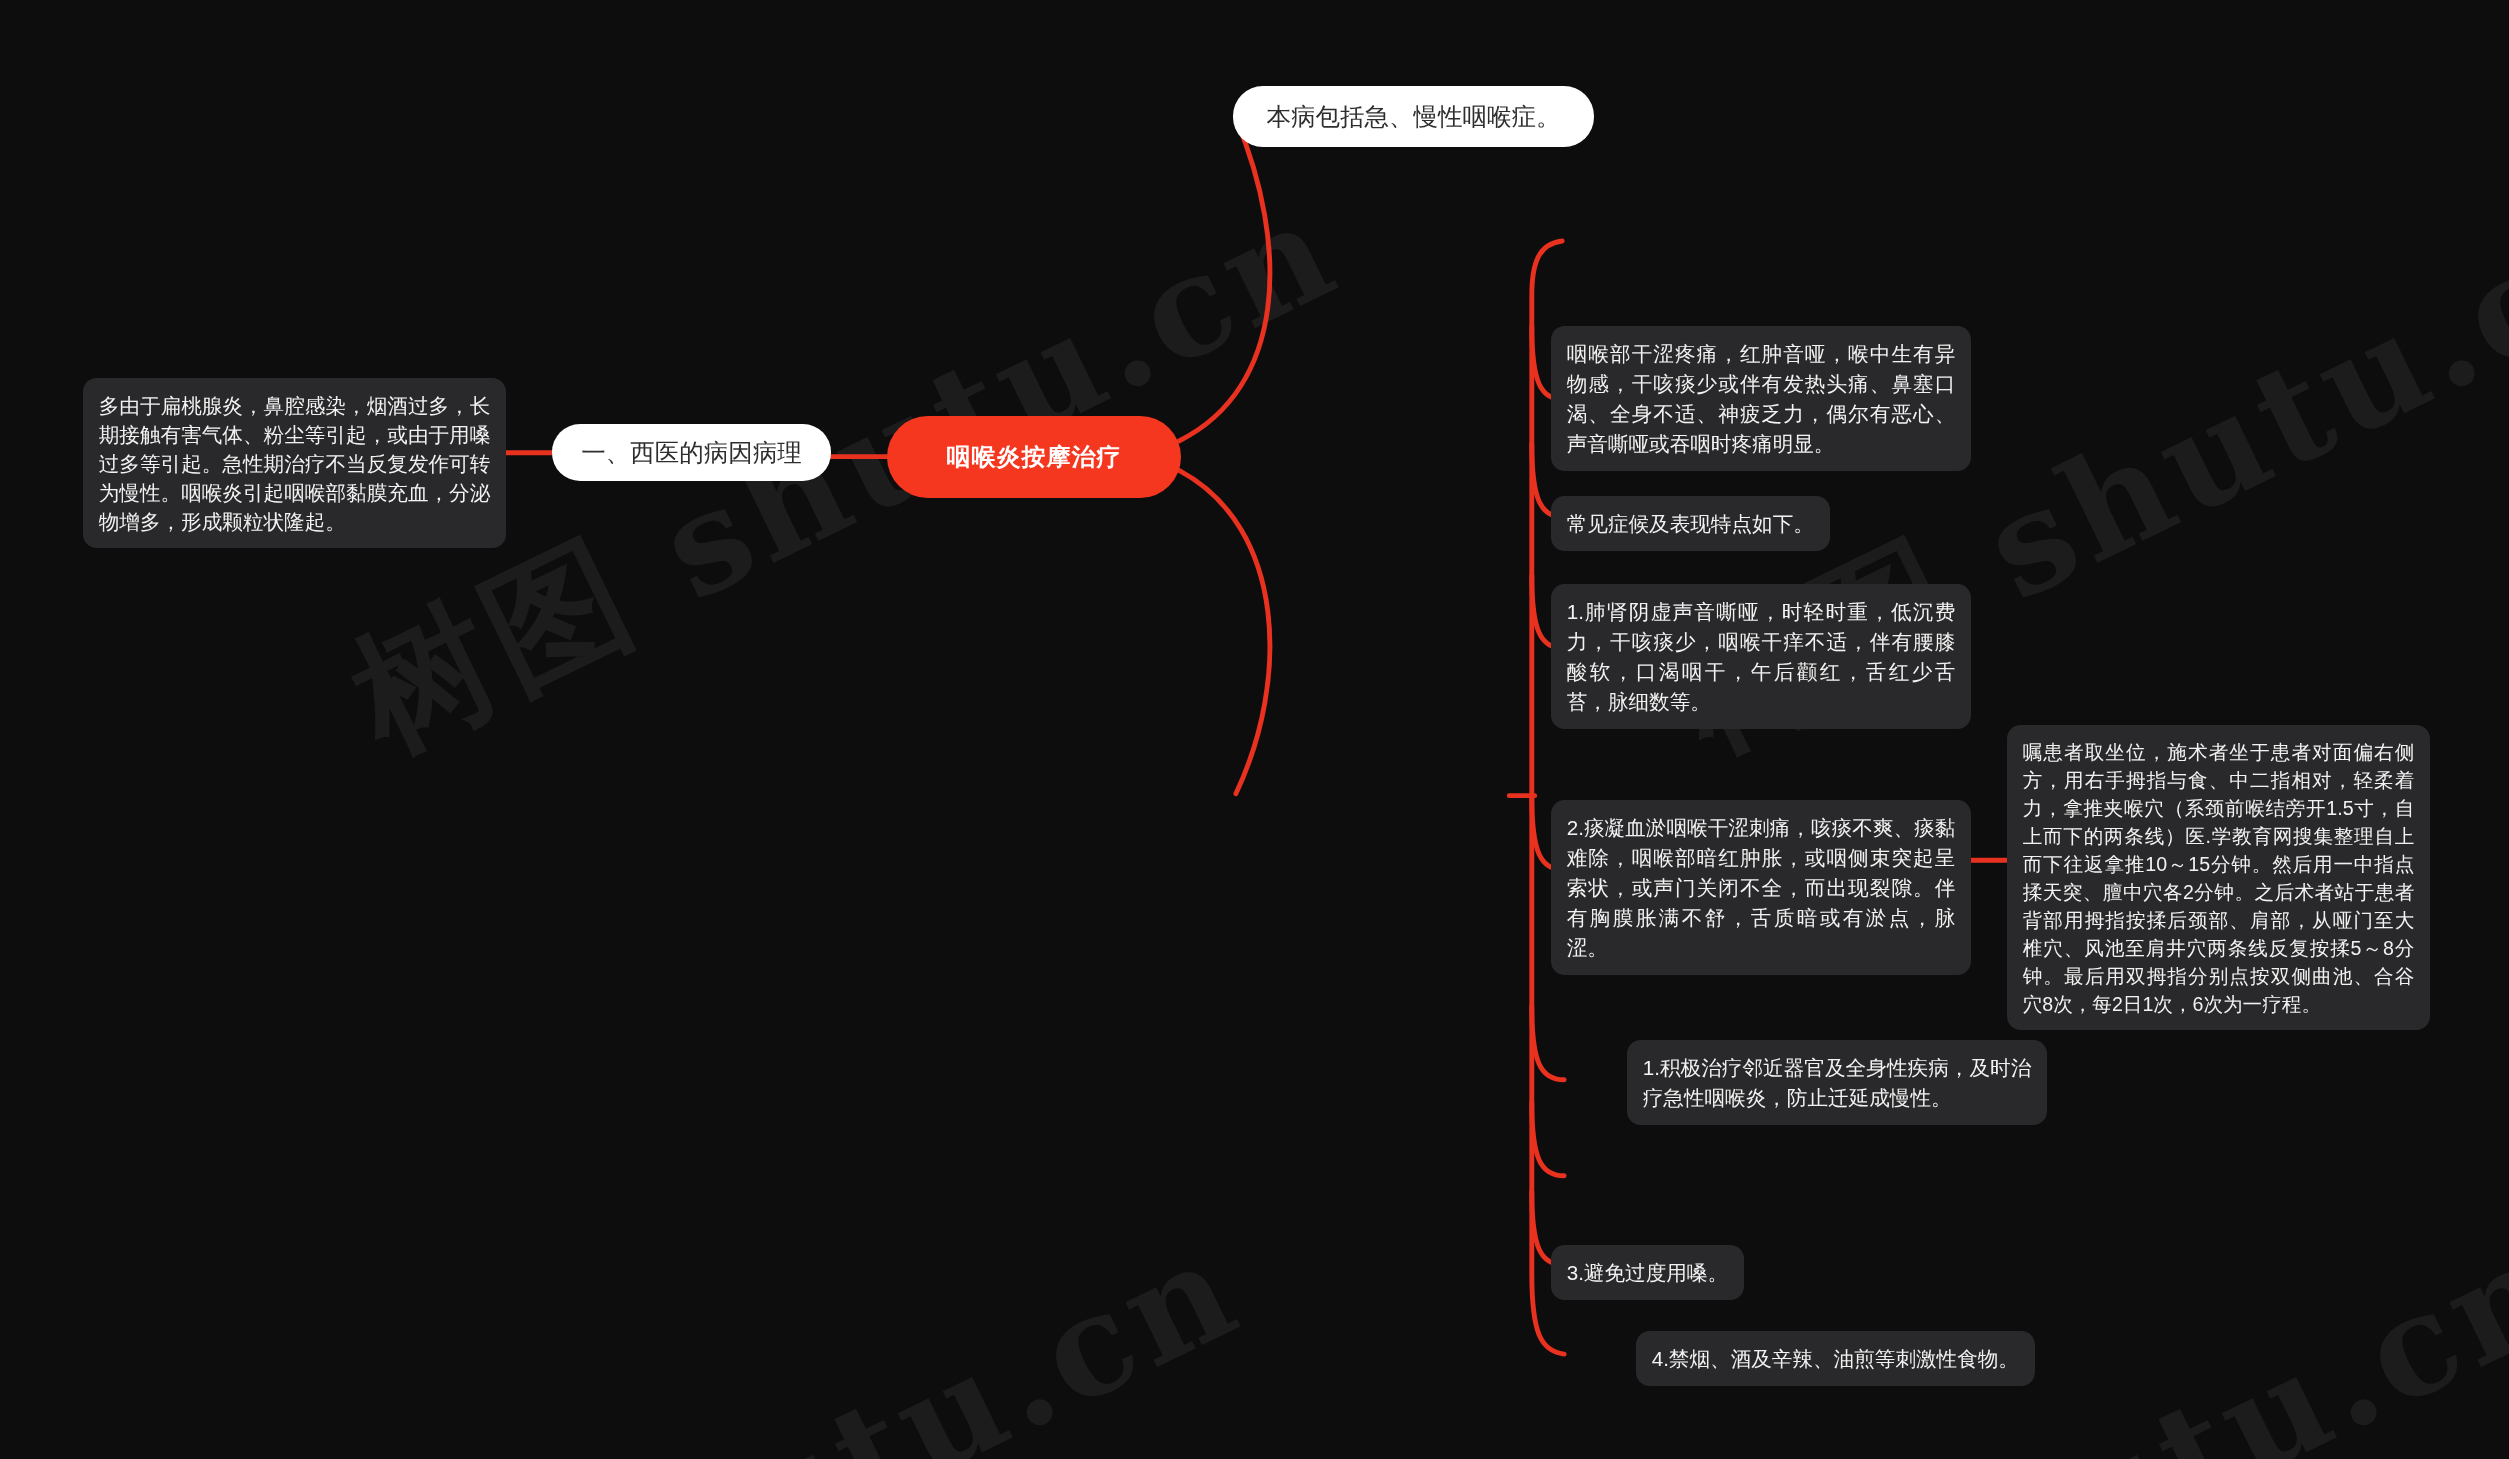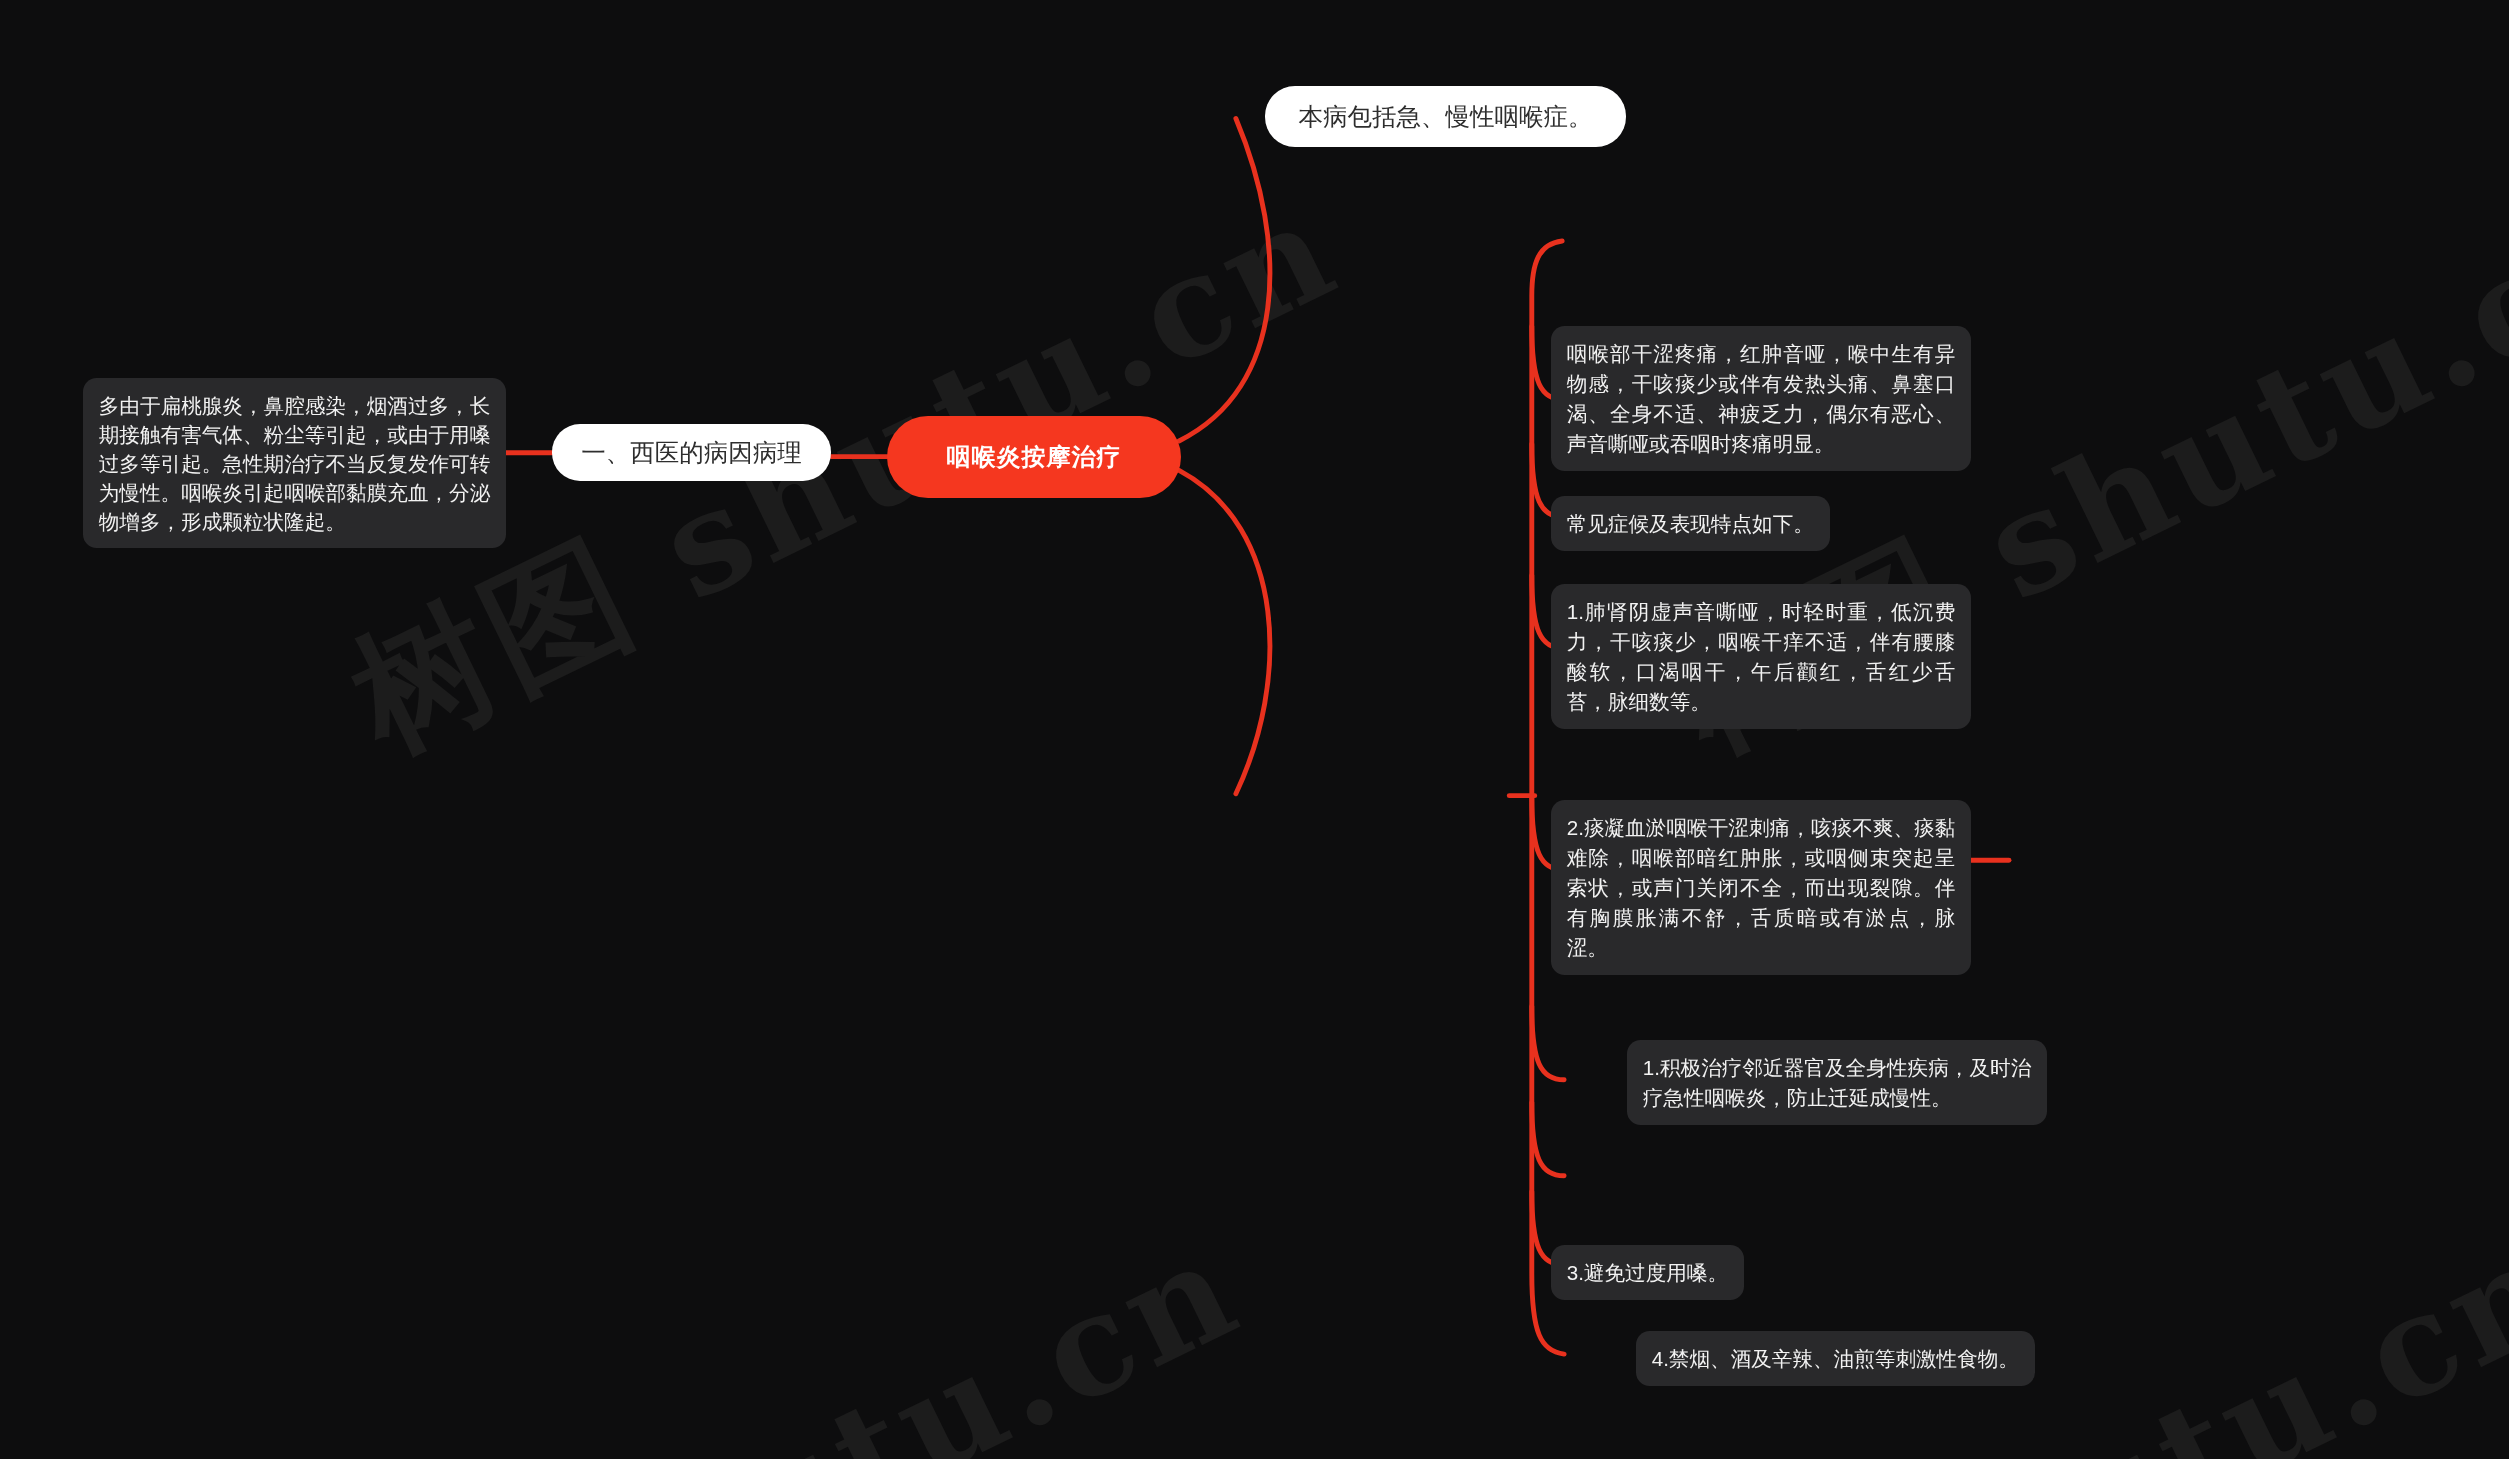--- a/index.html
+++ b/index.html
@@ -35,21 +35,21 @@
     font-size:24.5px;
   }
   .root-node{
     background:var(--root-bg,#f5371f);color:#ffffff;
     display:flex;align-items:center;justify-content:center;
     font-size:24px;font-weight:600;letter-spacing:1px;
     left:887px;top:416px;width:294px;height:82px;border-radius:41px;
   }
   .left-note{left:83px;top:378px;width:423px;line-height:29px;}
   .west-pill{left:552px;top:424px;width:279px;height:57px;border-radius:28px;}
-  .top-pill{left:1265px;top:86px;width:361px;height:61px;border-radius:30px;}
+  .top-pill{left:1233px;top:86px;width:361px;height:61px;border-radius:30px;}
   .tcm-pill{left:1231px;top:768px;width:280px;height:56px;border-radius:28px;}
   .n1{left:1551px;top:182px;width:420px;}
   .n2{left:1551px;top:326px;width:420px;}
   .n3{left:1551px;top:496px;}
   .n4{left:1551px;top:584px;width:420px;}
   .n5{left:1551px;top:800px;width:420px;}
   .n6{left:1627px;top:1040px;width:420px;}
   .n7{left:1551px;top:1155px;}
   .n8{left:1551px;top:1245px;}
   .n9{left:1596px;top:1331px;margin-left:40px;}
@@ -91,15 +91,16 @@
 
 
   <div class="node note n2">咽喉部干涩疼痛，红肿音哑，喉中生有异物感，干咳痰少或伴有发热头痛、鼻塞口渴、全身不适、神疲乏力，偶尔有恶心、声音嘶哑或吞咽时疼痛明显。</div>
   <div class="node note n3 nowrap">常见症候及表现特点如下。</div>
   <div class="node note n4">1.肺肾阴虚声音嘶哑，时轻时重，低沉费力，干咳痰少，咽喉干痒不适，伴有腰膝酸软，口渴咽干，午后颧红，舌红少舌苔，脉细数等。</div>
   <div class="node note n5">2.痰凝血淤咽喉干涩刺痛，咳痰不爽、痰黏难除，咽喉部暗红肿胀，或咽侧束突起呈索状，或声门关闭不全，而出现裂隙。伴有胸膜胀满不舒，舌质暗或有淤点，脉涩。</div>
   <div class="node note n6">1.积极治疗邻近器官及全身性疾病，及时治疗急性咽喉炎，防止迁延成慢性。</div>
   <div class="node note n8 nowrap">3.避免过度用嗓。</div>
   <div class="node note n9 nowrap">4.禁烟、酒及辛辣、油煎等刺激性食物。</div>
 
+  <div class="node note detail">嘱患者取坐位，施术者坐于患者对面偏右侧方，用右手拇指与食、中二指相对，轻柔着力，拿推夹喉穴（系颈前喉结旁开1.5寸，自上而下的两条线）医.学教育网搜集整理自上而下往返拿推10～15分钟。然后用一中指点揉天突、膻中穴各2分钟。之后术者站于患者背部用拇指按揉后颈部、肩部，从哑门至大椎穴、风池至肩井穴两条线反复按揉5～8分钟。最后用双拇指分别点按双侧曲池、合谷穴8次，每2日1次，6次为一疗程。</div>
 
 </div>
 
 
 </body></html>

